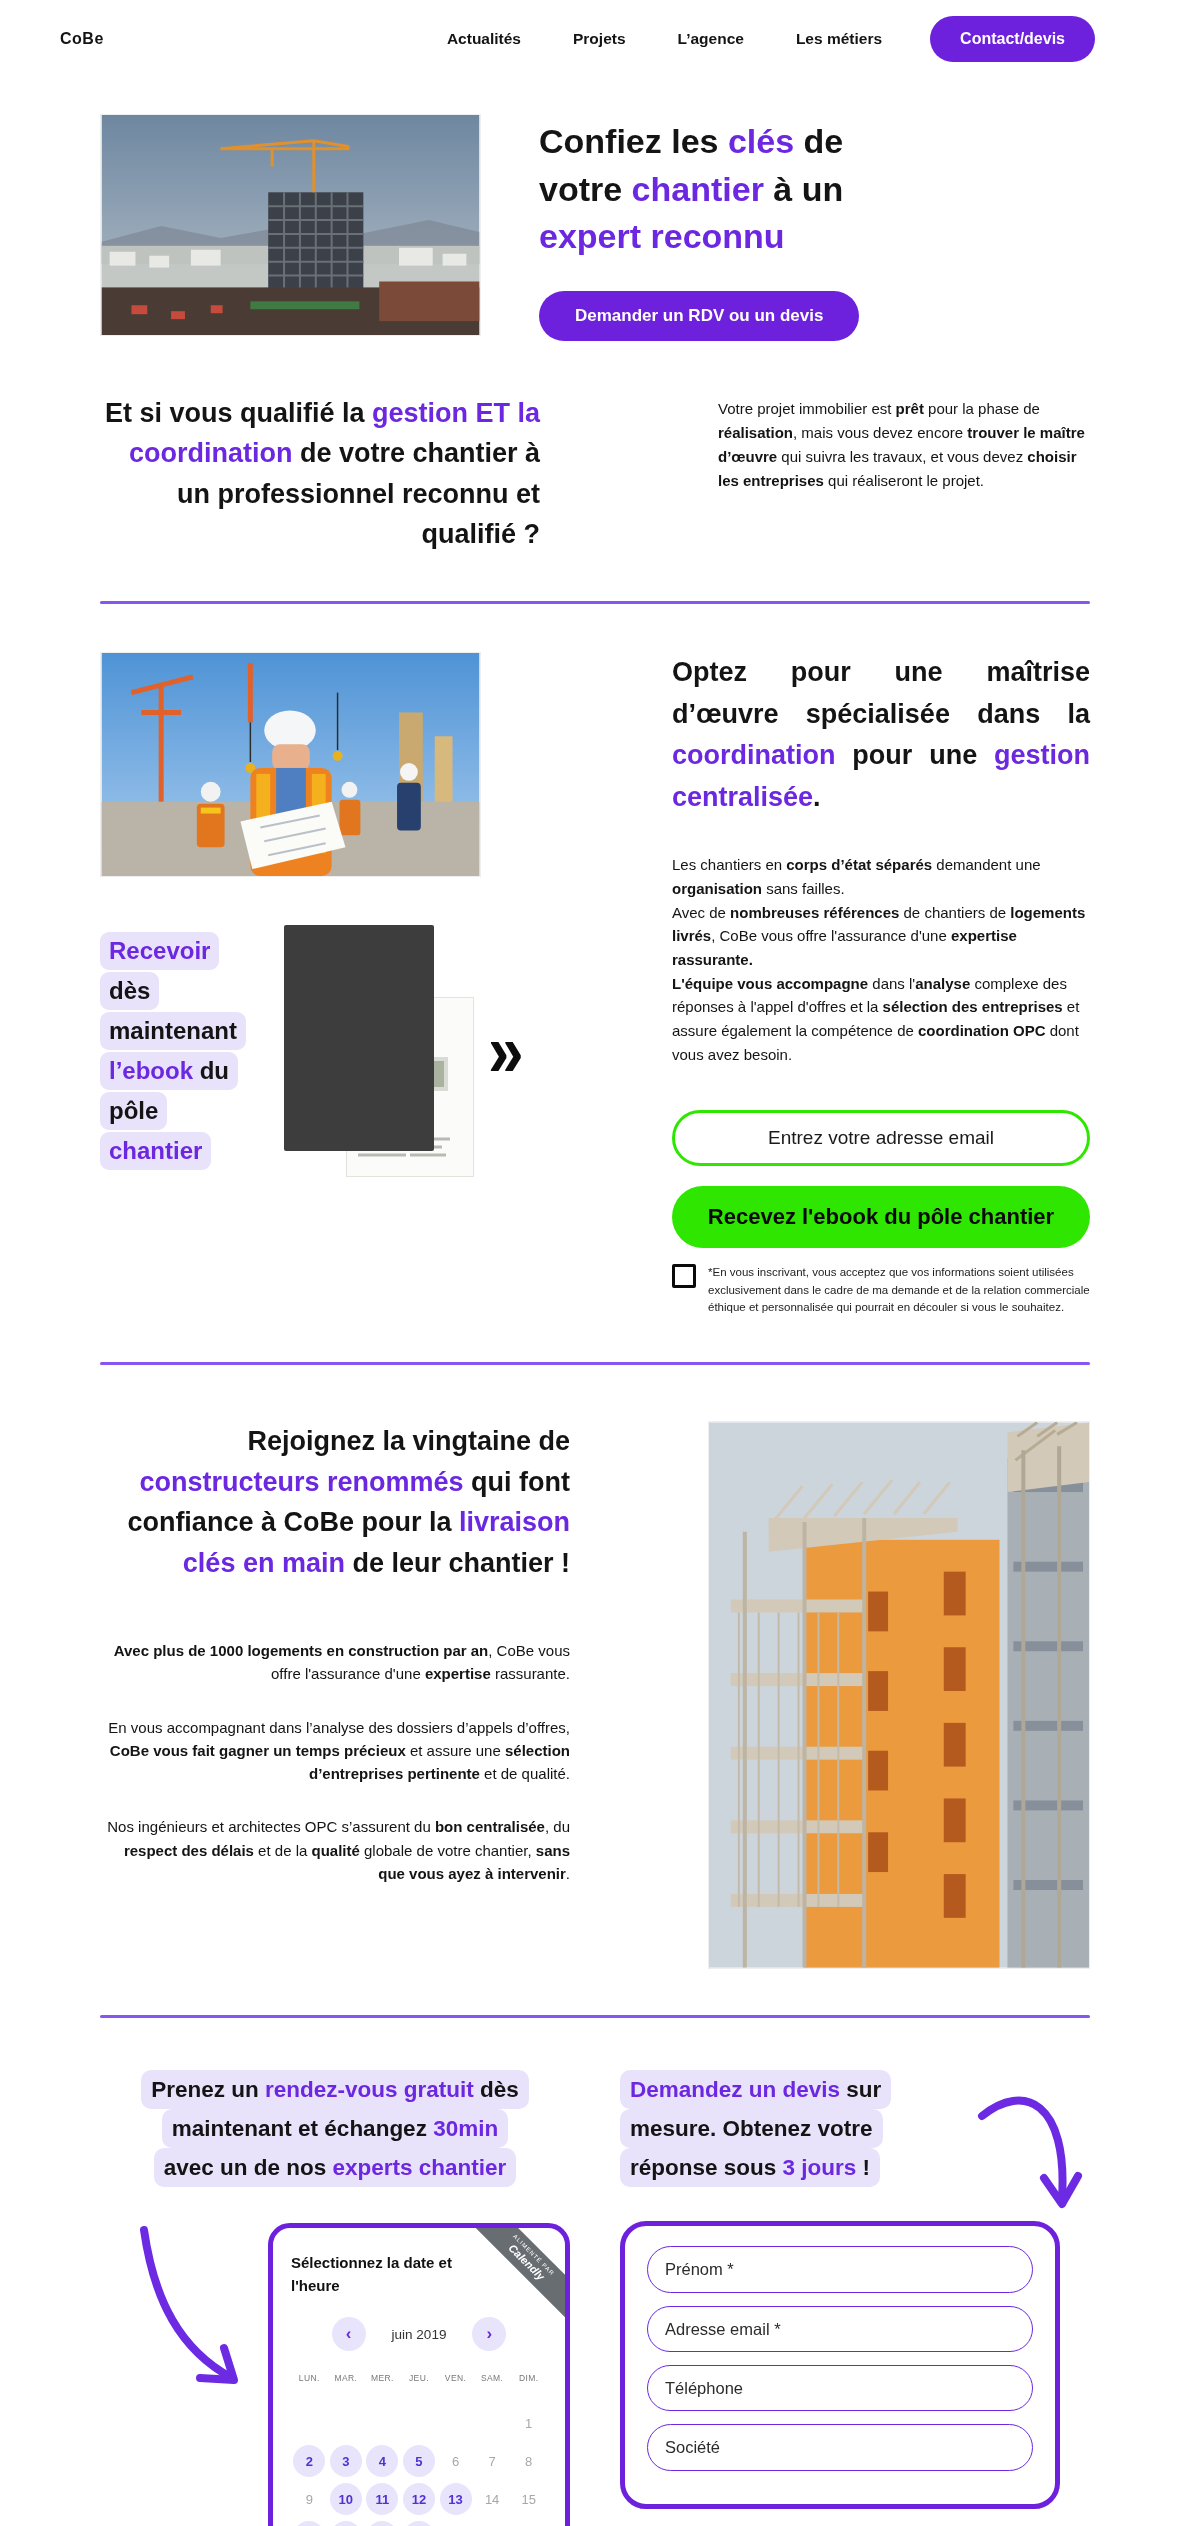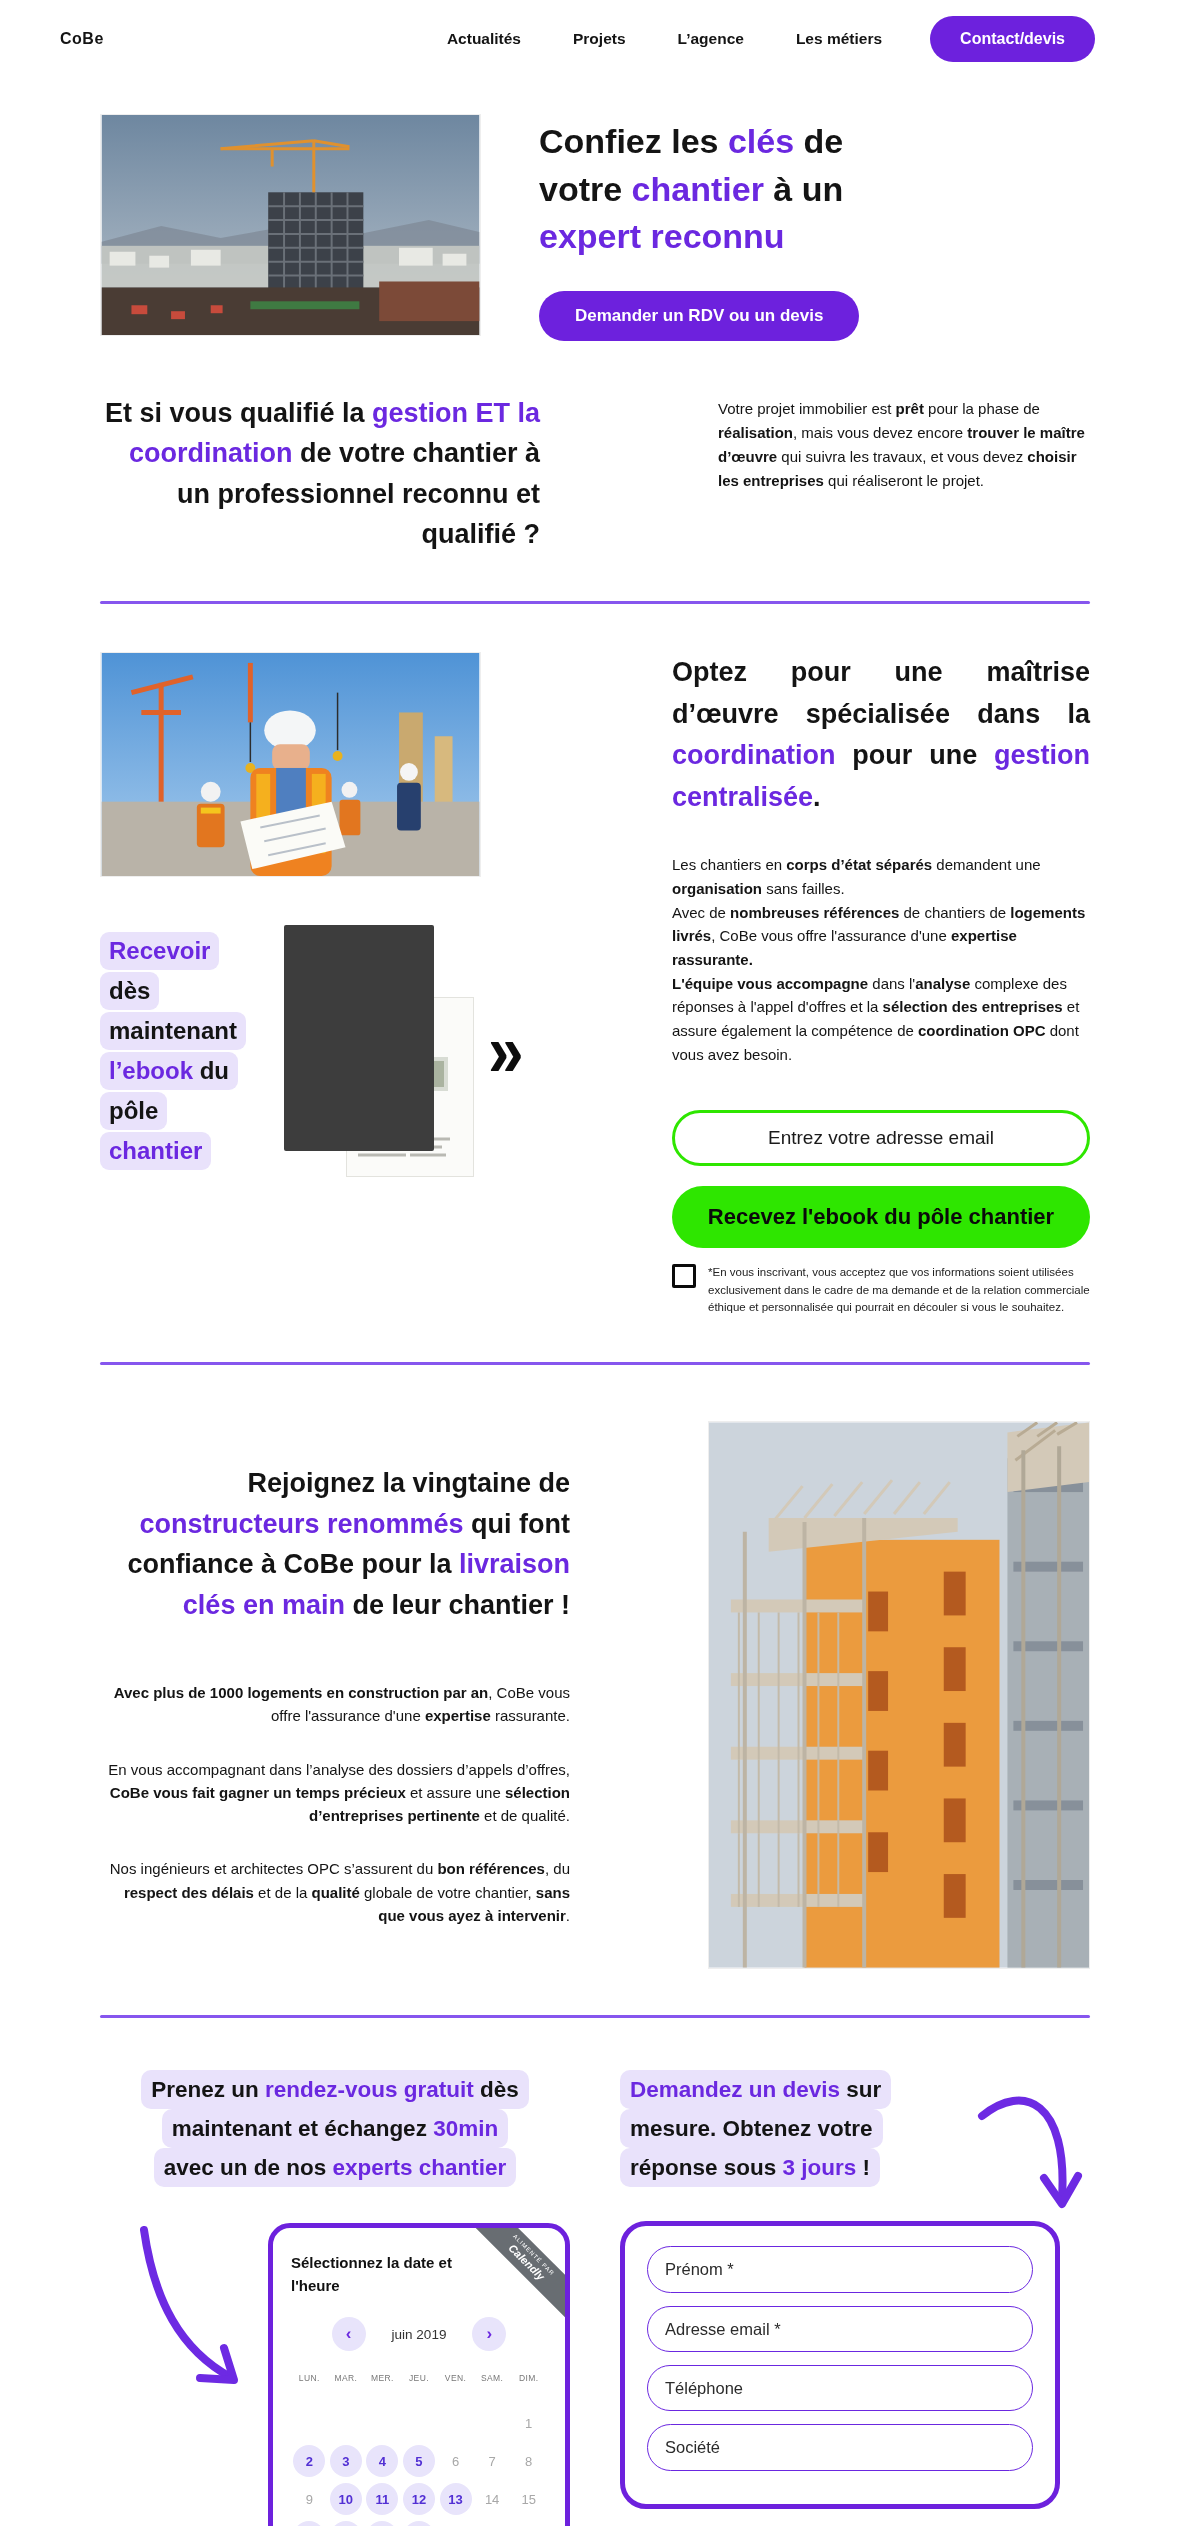--- a/index.html
+++ b/index.html
@@ -64,21 +64,21 @@
   .email-input::placeholder{color:#1a1a1a;opacity:1;}
   .green-btn{
     width:100%;height:62px;background:var(--green);border:none;border-radius:999px;
     font-size:22px;font-weight:800;color:#0a0a0a;margin-top:20px;cursor:pointer;font-family:inherit;
   }
   .consent{display:flex;gap:12px;margin-top:16px;align-items:flex-start;}
   .checkbox{width:24px;height:24px;border:3px solid #0a0a0a;border-radius:2px;background:#fff;flex:0 0 auto;cursor:pointer;}
   .consent p{font-size:11.5px;line-height:1.5;color:#222;}
 
   
-  .join{display:flex;justify-content:space-between;margin-top:56px;align-items:center;}
+  .join{display:flex;justify-content:space-between;margin-top:56px;}
   .join-left{width:470px;text-align:right;}
   .join-left h2{font-size:27px;line-height:1.5;font-weight:800;}
   .join-left p{font-size:15px;line-height:1.55;margin-top:30px;}
   .join-left p.first{margin-top:56px;}
 
   
   .bottom{display:flex;justify-content:space-between;margin-top:52px;}
   .b-col{width:470px;position:relative;}
   .b-head{font-size:22.5px;font-weight:800;line-height:1.65;}
   .b-head .hl{background:var(--lavender);display:inline-block;padding:1px 10px;border-radius:10px;}
@@ -298,21 +298,21 @@
     </div>
   </section>
 
   <div class="divider"></div>
 
   <section class="join">
     <div class="join-left">
       <h2><span>Rejoignez la vingtaine de </span><span class="r-a">constructeurs renommés</span><span> qui font confiance à CoBe pour la </span><span class="r-a">livraison clés en main</span><span> de leur chantier !</span></h2>
       <p class="first"><span class="r-b">Avec plus de 1000 logements en construction par an</span><span>, CoBe vous offre l'assurance d'une </span><span class="r-b">expertise</span><span> rassurante.</span></p>
       <p><span>En vous accompagnant dans l’analyse des dossiers d’appels d’offres, </span><span class="r-b">CoBe vous fait gagner un temps précieux</span><span> et assure une </span><span class="r-b">sélection d’entreprises pertinente</span><span> et de qualité.</span></p>
-      <p><span>Nos ingénieurs et architectes OPC s’assurent du </span><span class="r-b">bon références</span><span>, du </span><span class="r-b">respect des délais</span><span> et de la </span><span class="r-b">qualité</span><span> globale de votre chantier, </span><span class="r-b">sans que vous ayez à intervenir</span><span>.</span></p>
+      <p><span>Nos ingénieurs et architectes OPC s’assurent du </span><span class="r-b">bon centralisée</span><span>, du </span><span class="r-b">respect des délais</span><span> et de la </span><span class="r-b">qualité</span><span> globale de votre chantier, </span><span class="r-b">sans que vous ayez à intervenir</span><span>.</span></p>
     </div>
     <svg class="photo" width="382" height="548" viewBox="0 0 382 548">
       <rect width="382" height="548" fill="#ccd4dc"></rect>
       <rect x="96" y="118" width="196" height="430" fill="#eb9b3e"></rect>
       <g fill="#b45a1f">
         <rect x="236" y="150" width="22" height="44"></rect>
           <rect x="236" y="226" width="22" height="44"></rect>
         <rect x="236" y="302" width="22" height="44"></rect>
           <rect x="236" y="378" width="22" height="44"></rect>
           <rect x="236" y="454" width="22" height="44"></rect>

